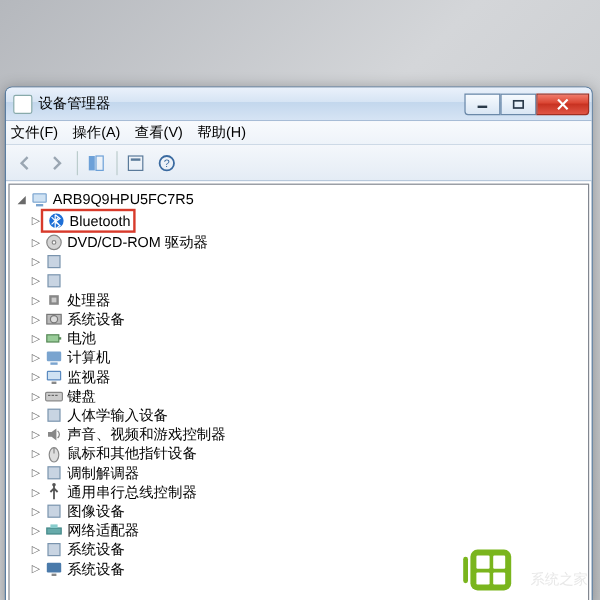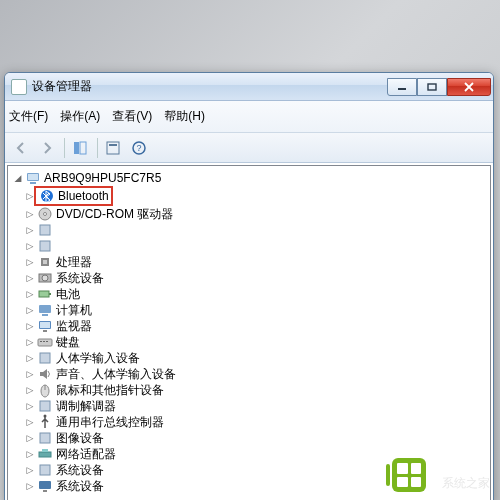--- a/index.html
+++ b/index.html
@@ -49,21 +49,21 @@
       font-size: 10px; color:#2a3a4a;
     }
     .win-btn.min { border-radius: 0 0 0 3px; }
     .win-btn.close {
       width: 44px;
       background: linear-gradient(#f07a6b, #d94330 45%, #c6301f 46%, #e05545);
       border-color:#a02e21; color:#fff; font-weight:bold;
       border-radius: 0 0 3px 0;
     }
     .menubar {
-      height: 32px;
+      height: 20px;
       background: linear-gradient(#f8fafd, #eef3f9);
       display: flex; align-items: center;
       padding: 0 4px;
       border-bottom: 1px solid #cdd9e6;
       font-size: 12px;
       color: #000;
     }
     .menubar span { margin-right: 12px; }
     .toolbar {
       height: 30px;
@@ -318,21 +318,21 @@
           <span class="label">人体学输入设备</span>
         </li>
         <li class="child-row">
           <span class="expander">▷</span>
           <span class="node-icon">
             <svg width="16" height="16" viewBox="0 0 16 16">
               <path d="M3 6 L6 6 L10 3 L10 13 L6 10 L3 10 Z" fill="#888"></path>
               <path d="M11 5 Q14 8 11 11" fill="none" stroke="#888"></path>
             </svg>
           </span>
-          <span class="label">声音、人体学输入设备</span>
+          <span class="label">声音、视频和游戏控制器</span>
         </li>
         <li class="child-row">
           <span class="expander">▷</span>
           <span class="node-icon">
             <svg width="16" height="16" viewBox="0 0 16 16">
               <ellipse cx="8" cy="9" rx="4" ry="6" fill="#ddd" stroke="#888"></ellipse>
               <line x1="8" y1="3" x2="8" y2="8" stroke="#888"></line>
             </svg>
           </span>
           <span class="label">鼠标和其他指针设备</span>

